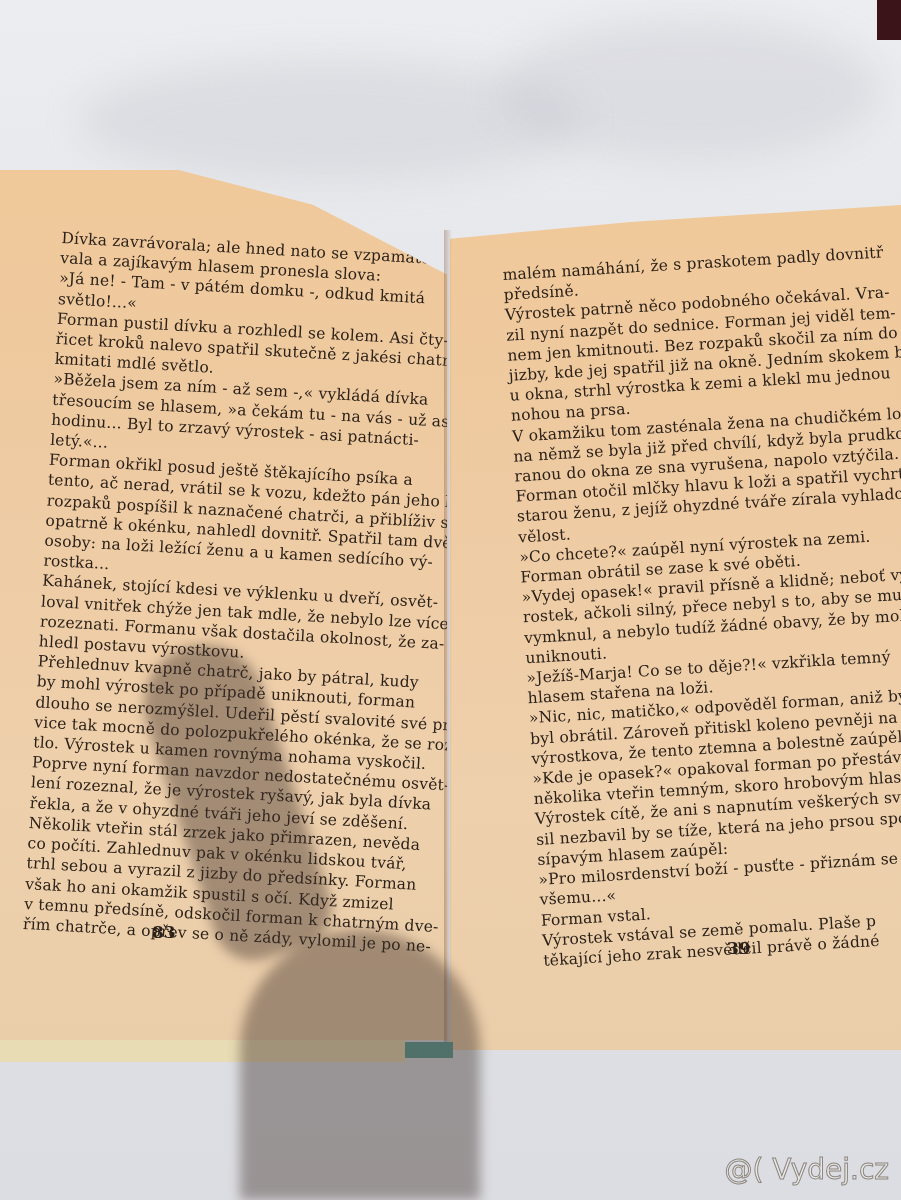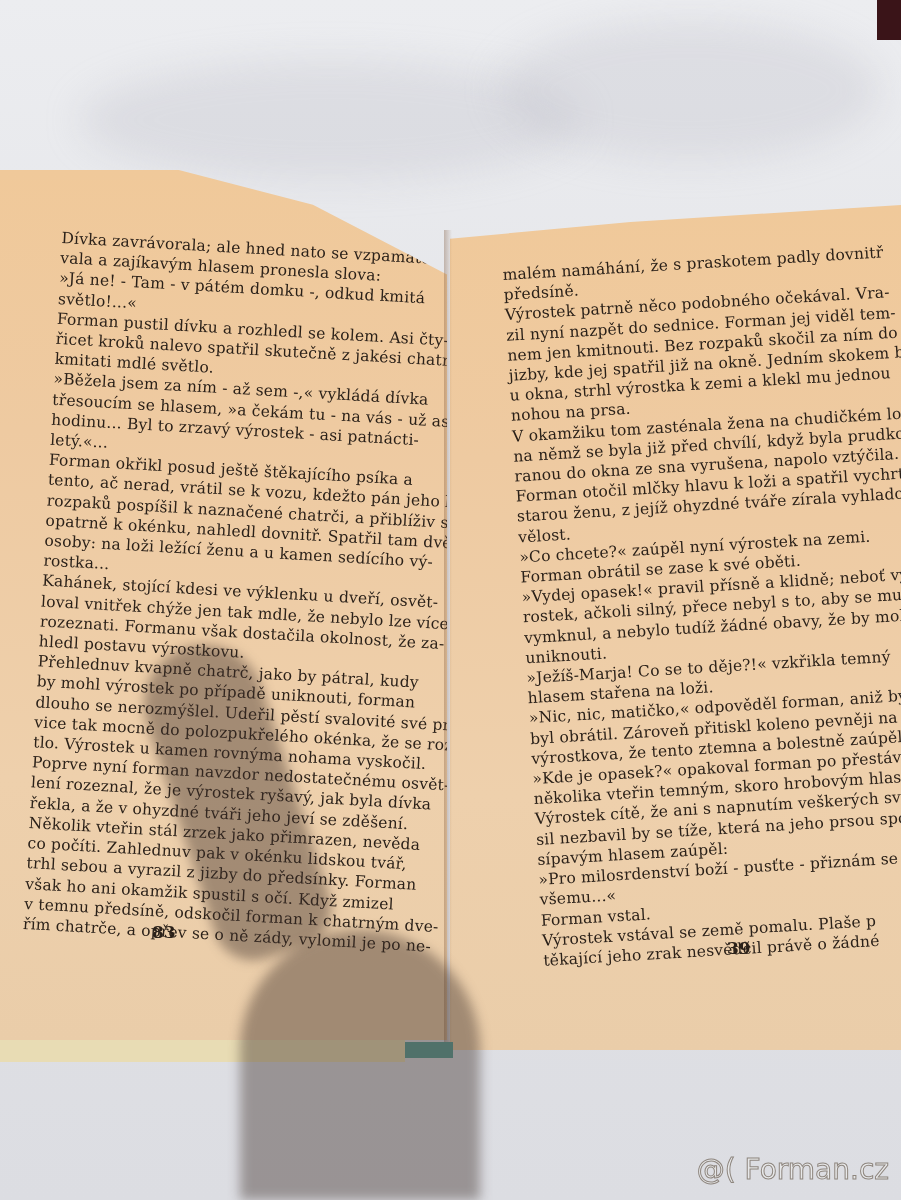--- a/index.html
+++ b/index.html
@@ -84,13 +84,13 @@
     <div class="page-num pn-right">39</div>
   </div>
   <div class="gutter"></div>
   <div class="cover-edge"></div>
   <div class="spine-bit"></div>
 </div>
 
 <div class="shadow-hand" style="left:175px;top:640px;width:120px;height:320px;border-radius:60px 60px 40px 40px;transform:rotate(-18deg);"></div>
 <div class="shadow-hand" style="left:240px;top:930px;width:240px;height:270px;border-radius:120px 120px 0 0;"></div>
 
-<div class="watermark">@( Forman.cz</div>
+<div class="watermark">@( Vydej.cz</div>
 
 </body></html>

